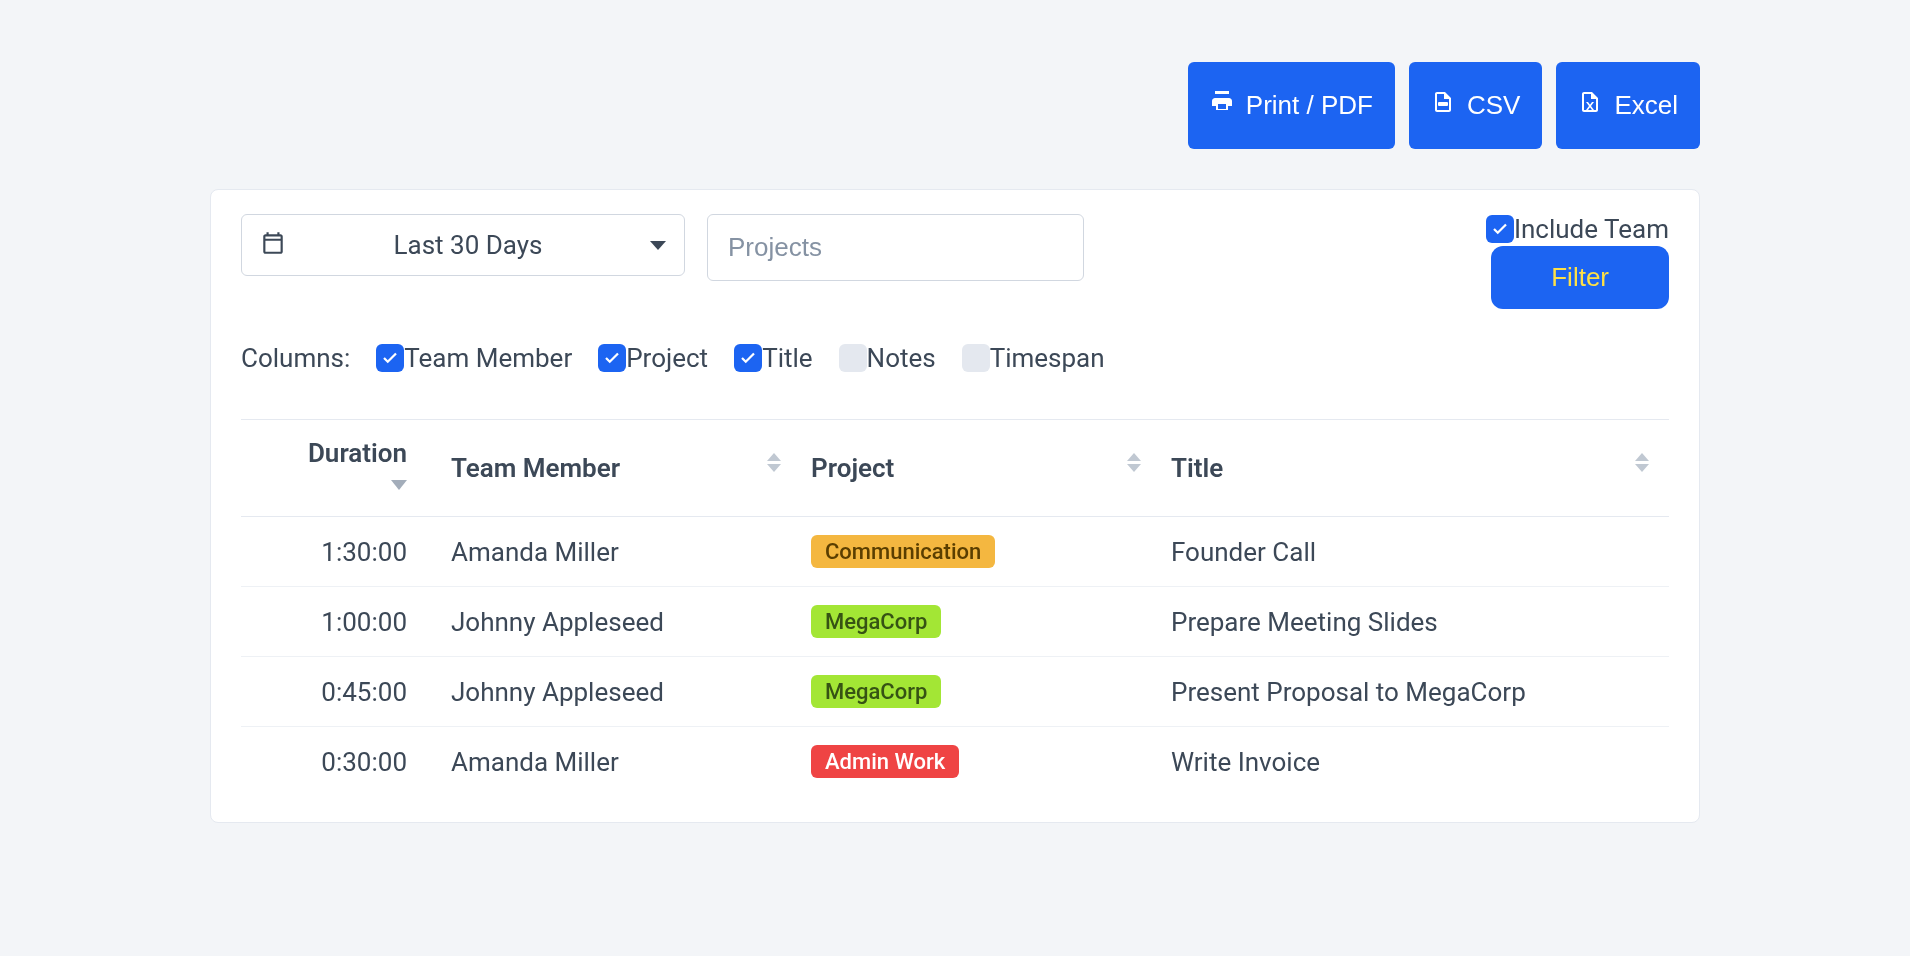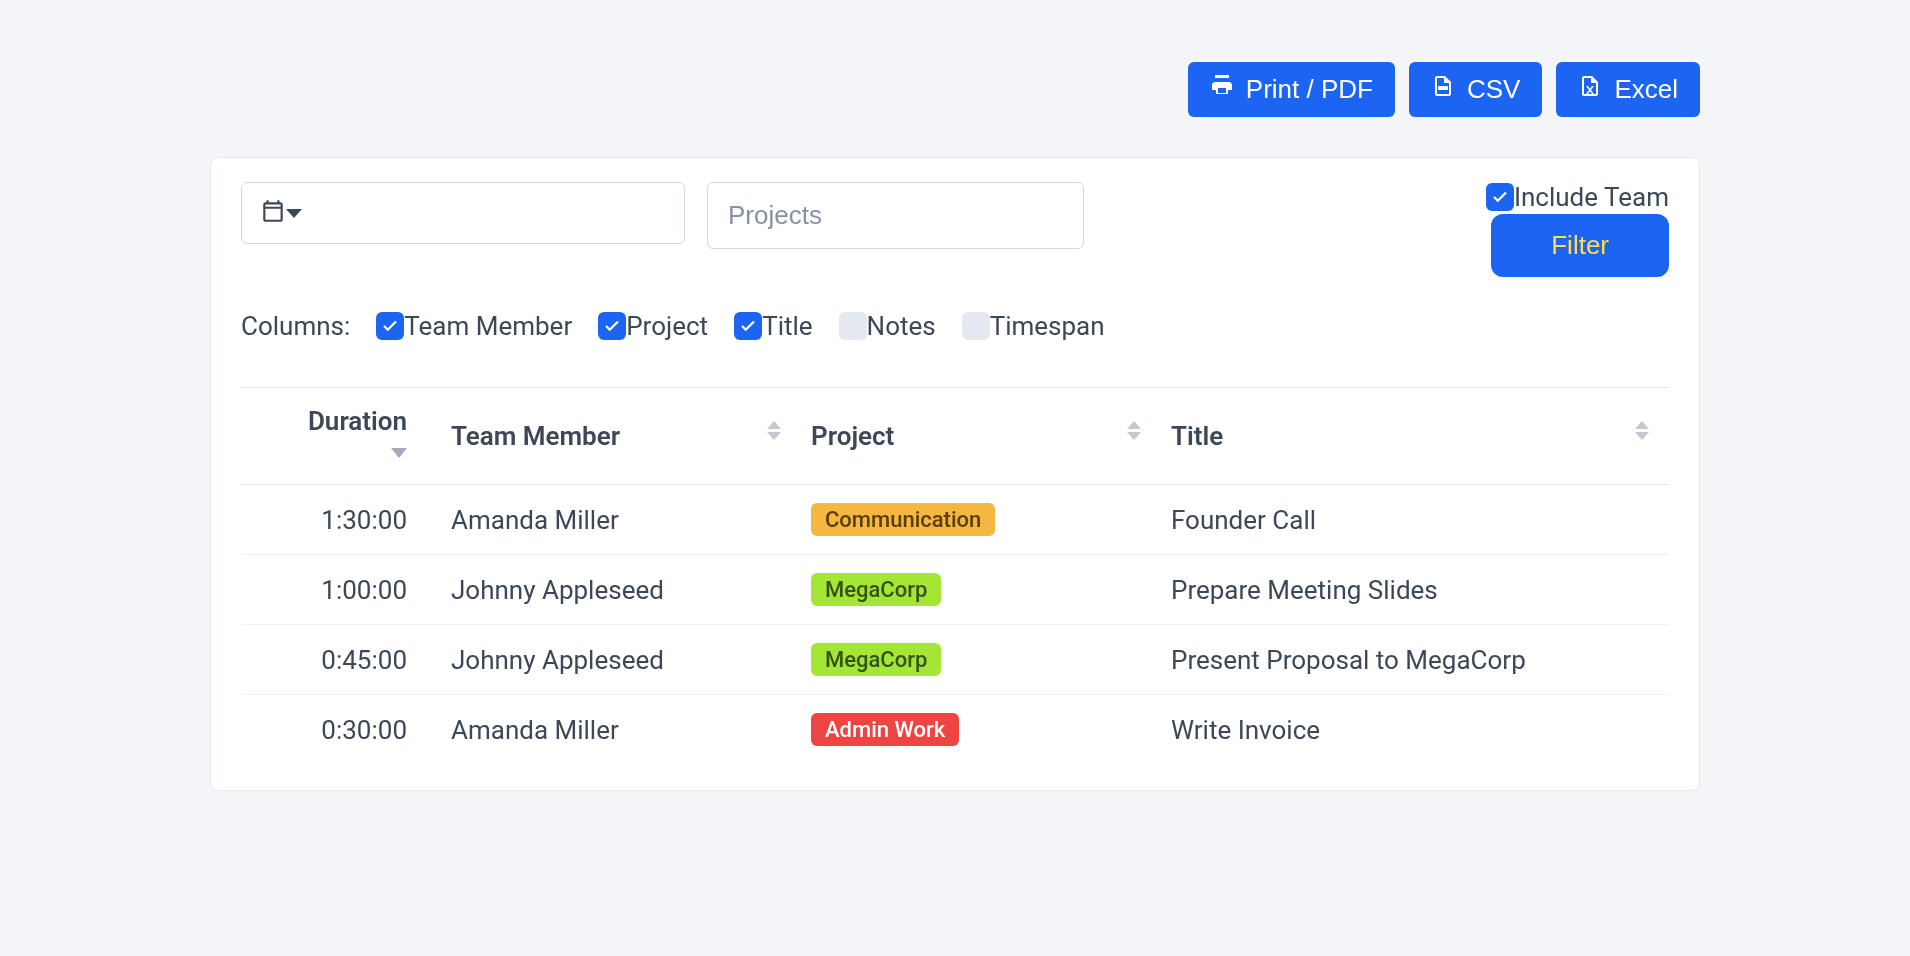--- a/index.html
+++ b/index.html
@@ -22,21 +22,21 @@
     margin-bottom: 40px;
   }
   .btn {
     display: inline-flex;
     align-items: center;
     gap: 12px;
     background: #1c64f2;
     color: #fff;
     border: none;
     border-radius: 6px;
-    padding: 12px 22px;
+    padding: 28px 22px;
     font-size: 26px;
     font-weight: 500;
     cursor: pointer;
   }
   .btn svg { width: 24px; height: 24px; fill: #fff; }
   .card {
     background: #fff;
     border: 1px solid #e5e9f0;
     border-radius: 8px;
     padding: 24px 30px 0 30px;
@@ -232,20 +232,21 @@
 
   <div class="card">
 
     <div class="filters-top">
       <div class="date-picker">
         <span>
           <svg class="cal-icon" viewBox="0 0 24 24">
               <path d="M19 4h-1V2h-2v2H8V2H6v2H5c-1.1 0-2 .9-2 2v14c0 1.1.9 2 2 2h14c1.1 0 2-.9 2-2V6c0-1.1-.9-2-2-2zm0 16H5V10h14v10zM5 8V6h14v2H5z"></path>
             </svg>
         </span>
+        <span class="label">Last 30 Days</span>
         <span class="chev"></span>
       </div>
 
       <input class="text-input projects-input" placeholder="Projects" style="">
 
 
       <div class="right-col">
         <label class="lbl-check">
           <span class="chk on">
             <svg viewBox="0 0 24 24">

